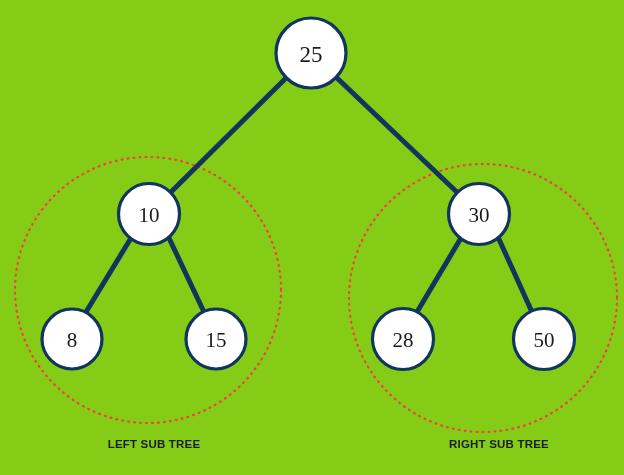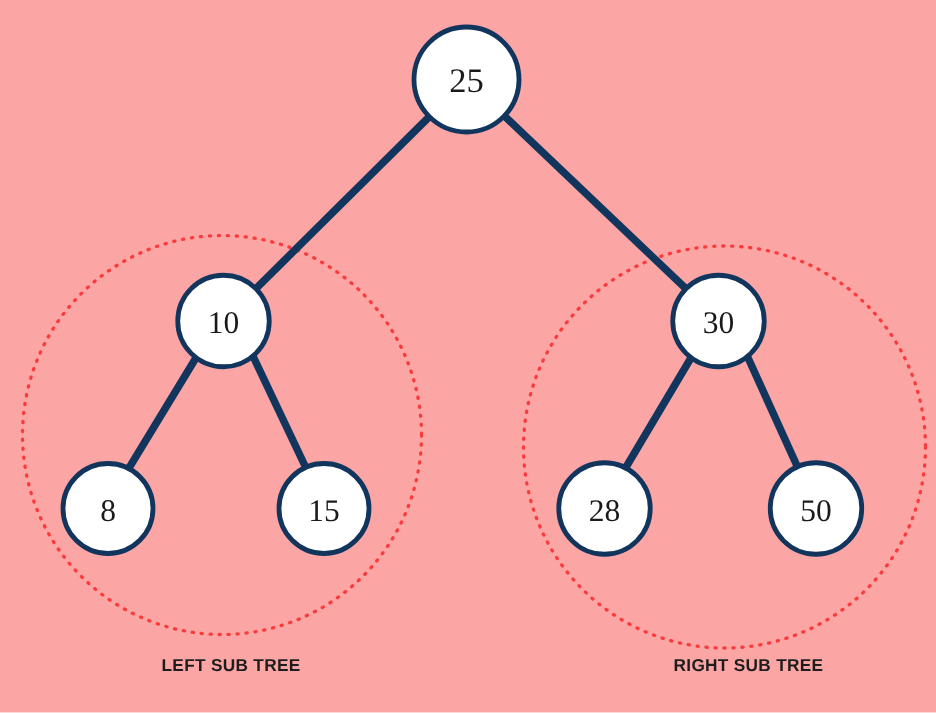--- a/index.html
+++ b/index.html
@@ -8,21 +8,21 @@
     padding: 0;
     background: #ffffff;
   }
   body {
     font-family: "Liberation Sans", sans-serif;
   }
   #canvas {
     position: relative;
     width: 624px;
     height: 475px;
-    background: #fca5a5;
+    background: #84cc16;
     overflow: hidden;
   }
   #diagram-svg {
     position: absolute;
     left: 0;
     top: 0;
     width: 624px;
     height: 475px;
     display: block;
   }

